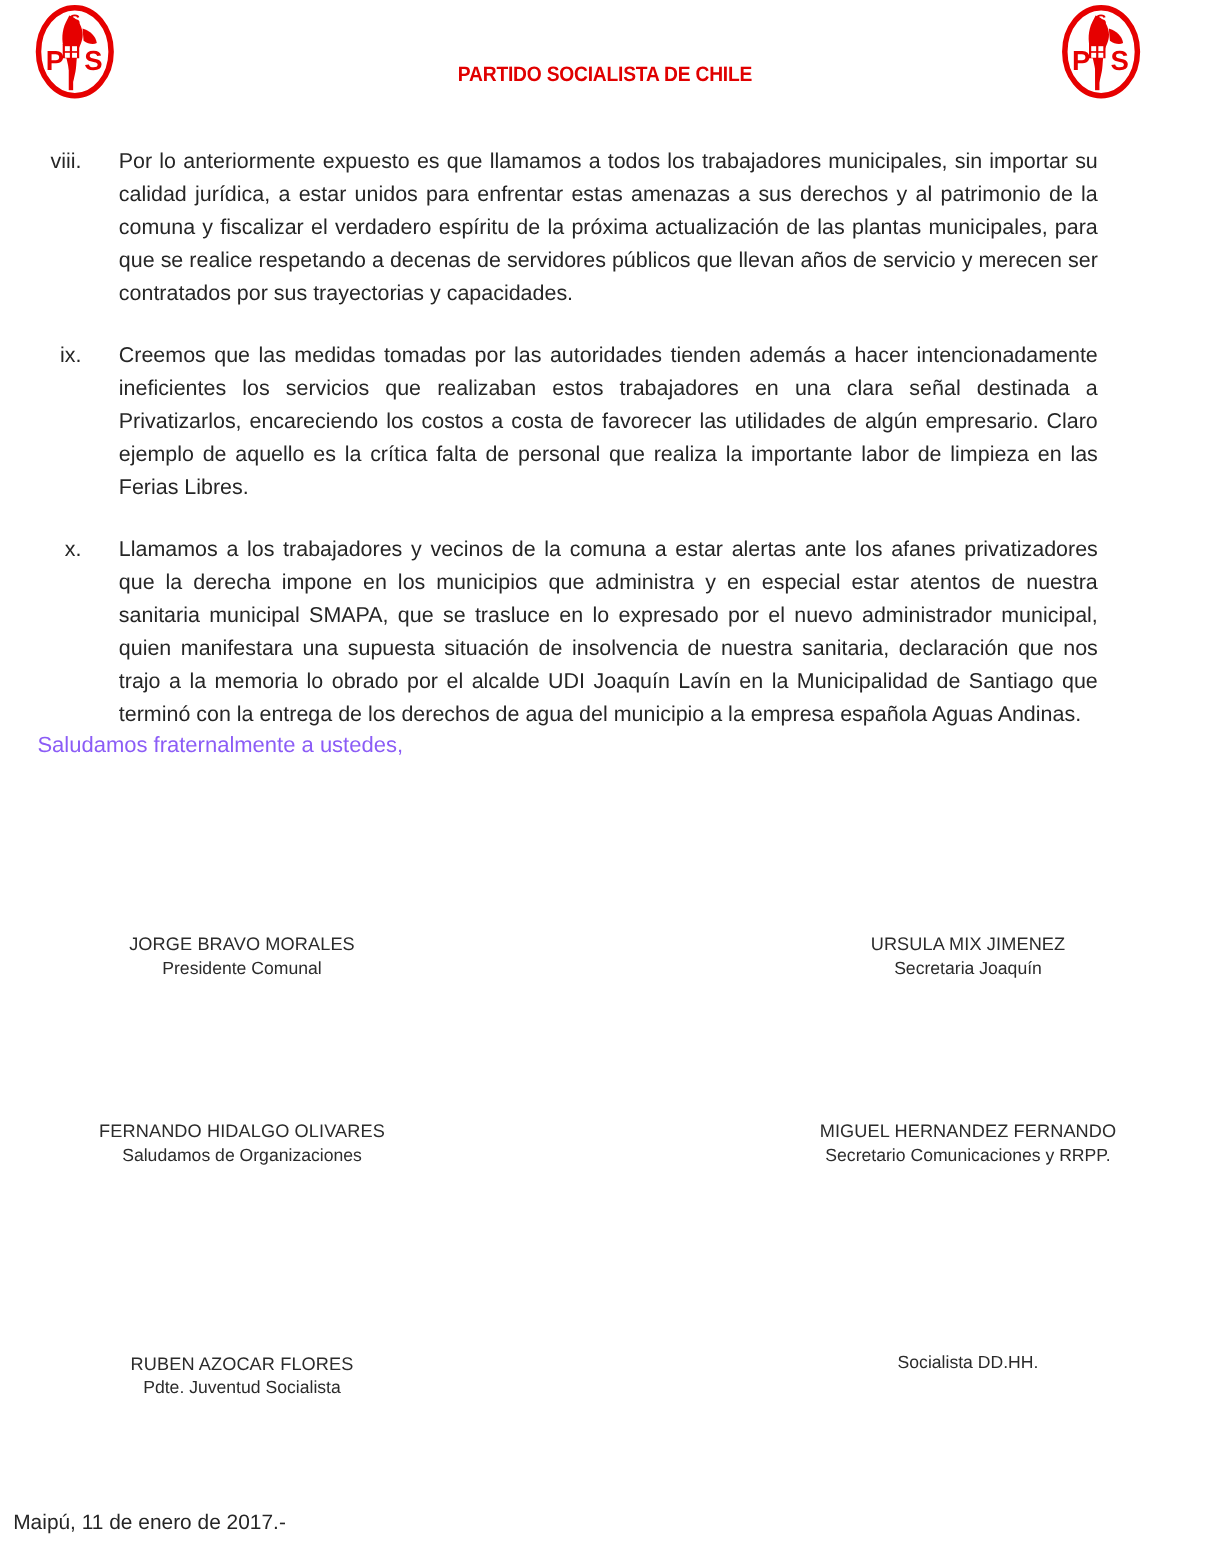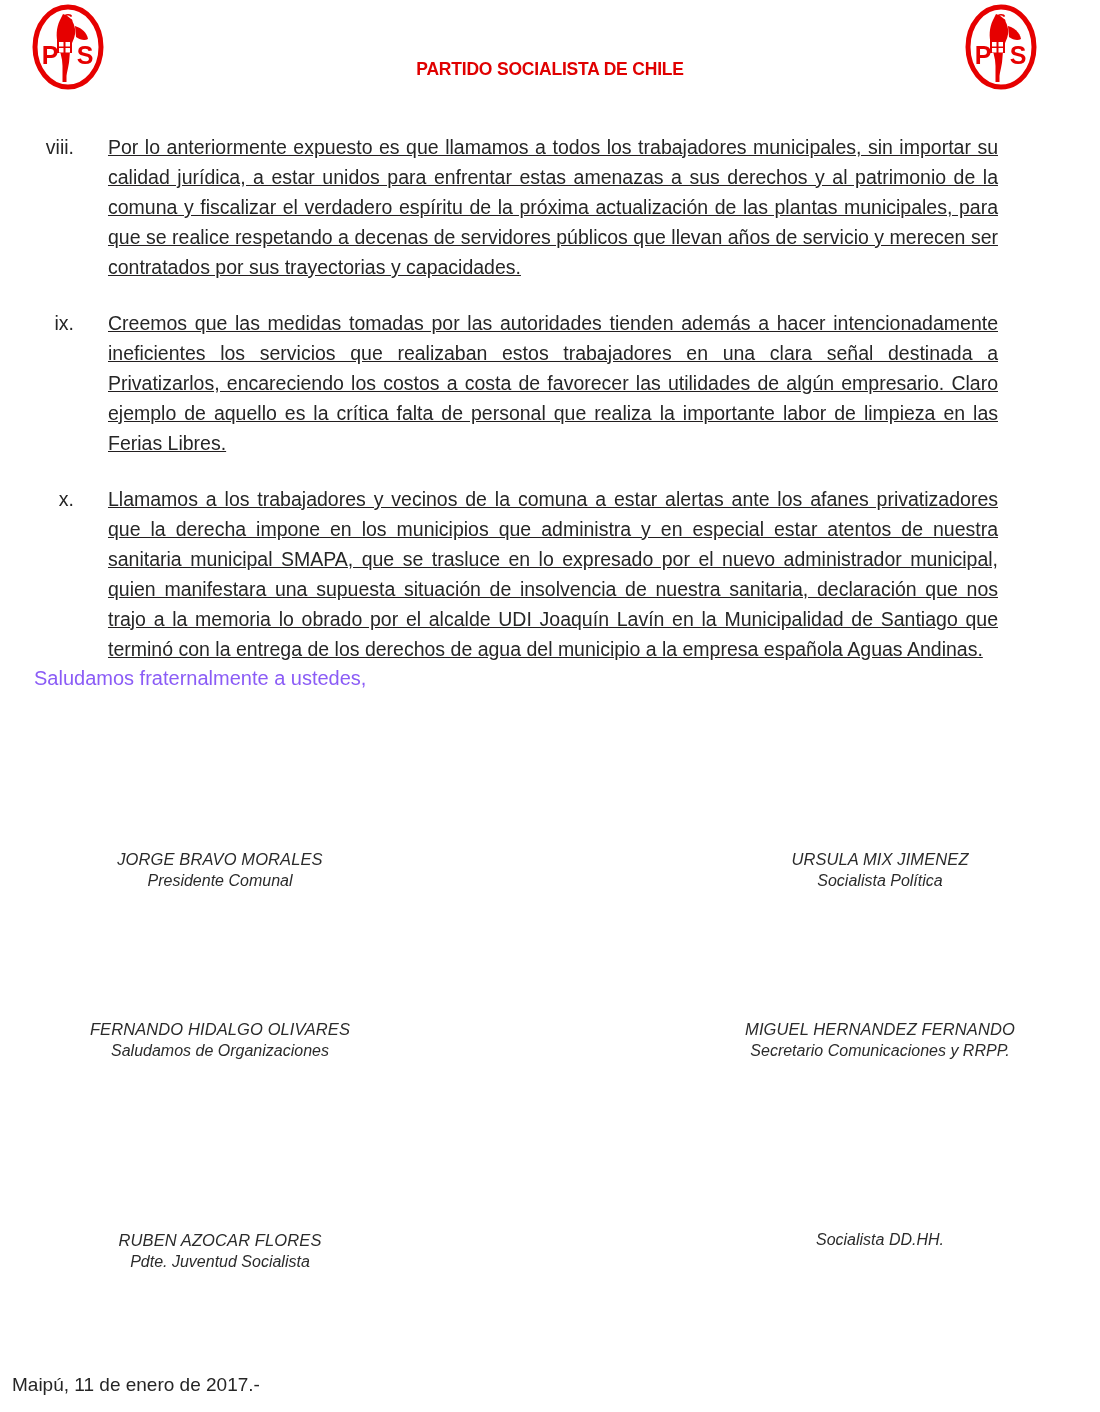--- a/index.html
+++ b/index.html
@@ -48,21 +48,20 @@
     transform-origin: center top;
     white-space: nowrap;
   }
 
   
   .content {
     position: absolute;
     top: 132px;
     left: 0;
     width: 1028px;
-    text-decoration: underline;
   }
   .clause {
     position: relative;
     margin: 0 0 26px 0;
     padding-left: 108px;
     padding-right: 30px;
     font-size: 19.5px;
     line-height: 30px;
     text-align: justify;
     text-justify: inter-word;
@@ -100,21 +99,20 @@
     position: relative;
     width: 1100px;
     height: 170px;
   }
   .sign-row:nth-child(3) { height: 190px; margin-top: 41px; }
   .sign-cell {
     position: absolute;
     top: 0;
     width: 440px;
     text-align: center;
-    font-style: italic;
   }
   .sign-cell.left  { left: 0px; }
   .sign-cell.right { left: 660px; }
   .sign-name {
     font-size: 16.5px;
     line-height: 22px;
     letter-spacing: 0.1px;
     color: #2b2b2b;
     white-space: nowrap;
   }
@@ -203,21 +201,21 @@
 
 <div class="sign-grid">
 
   <div class="sign-row">
     <div class="sign-cell left">
       <div class="sign-name">JORGE BRAVO MORALES</div>
       <div class="sign-role">Presidente Comunal</div>
     </div>
     <div class="sign-cell right">
       <div class="sign-name">URSULA MIX JIMENEZ</div>
-      <div class="sign-role">Socialista Política</div>
+      <div class="sign-role">Secretaria Joaquín</div>
     </div>
   </div>
 
   <div class="sign-row">
     <div class="sign-cell left">
       <div class="sign-name">FERNANDO HIDALGO OLIVARES</div>
       <div class="sign-role">Saludamos de Organizaciones</div>
     </div>
     <div class="sign-cell right">
       <div class="sign-name">MIGUEL HERNANDEZ FERNANDO</div>

